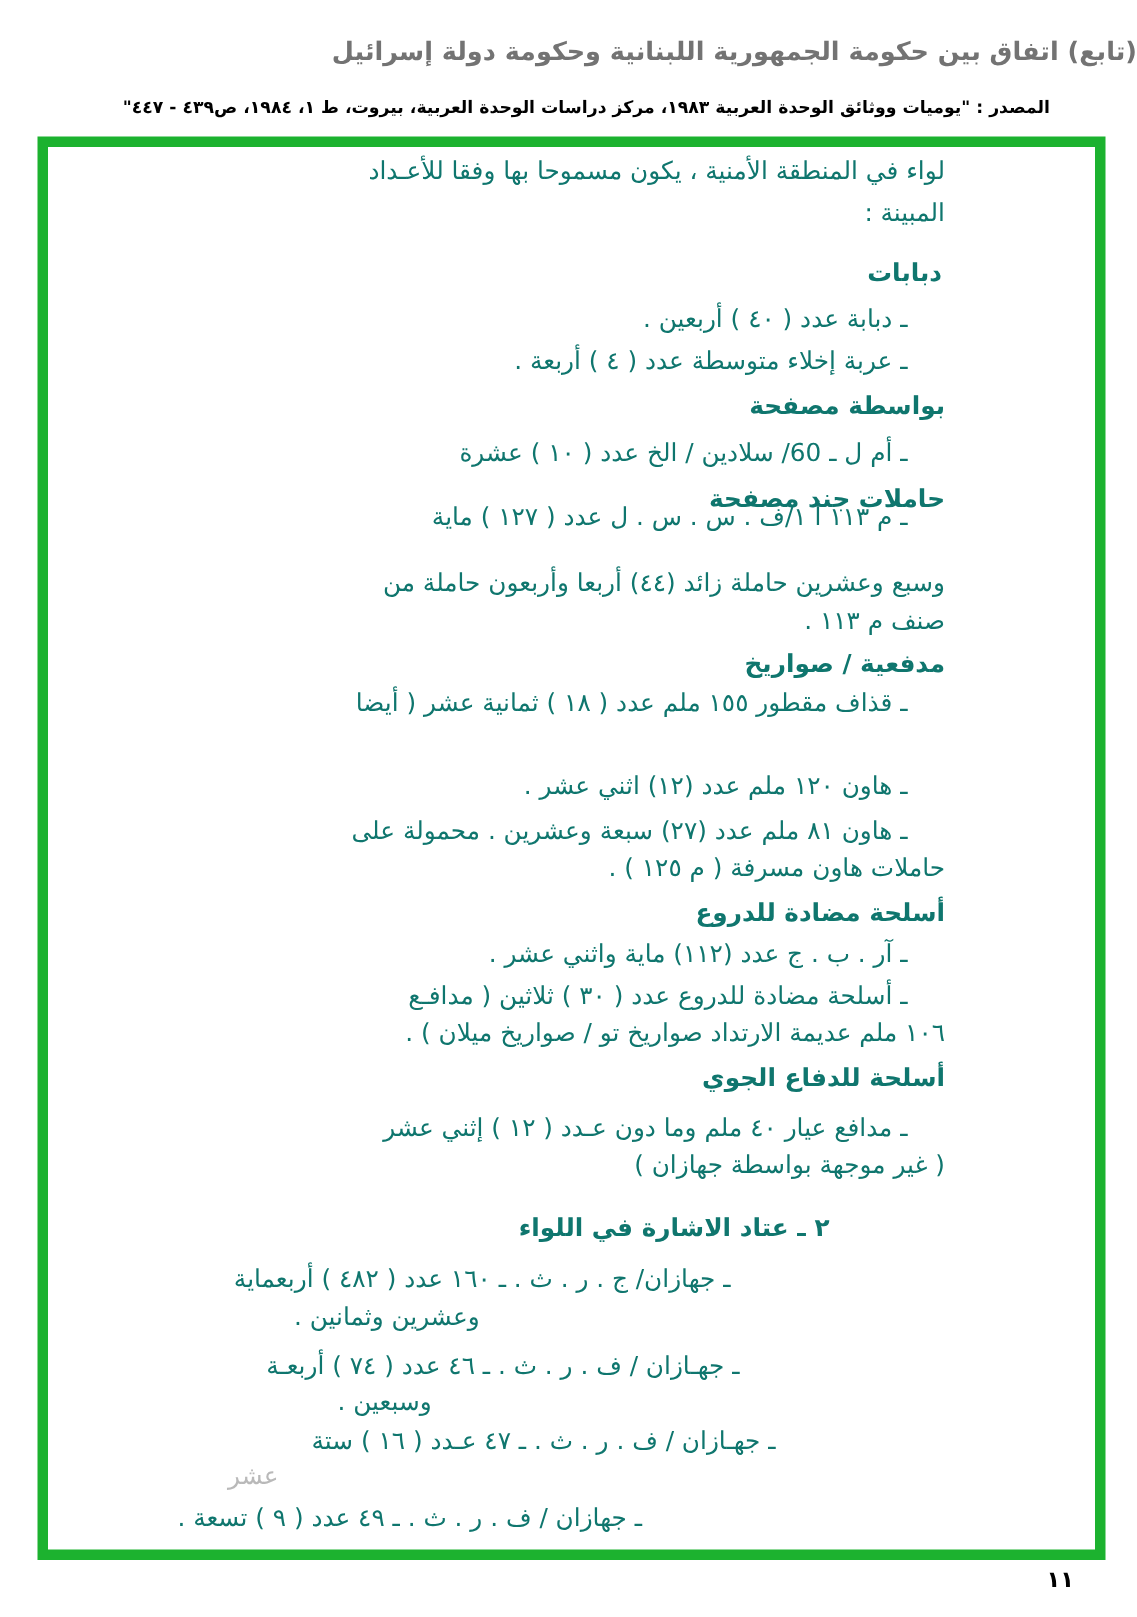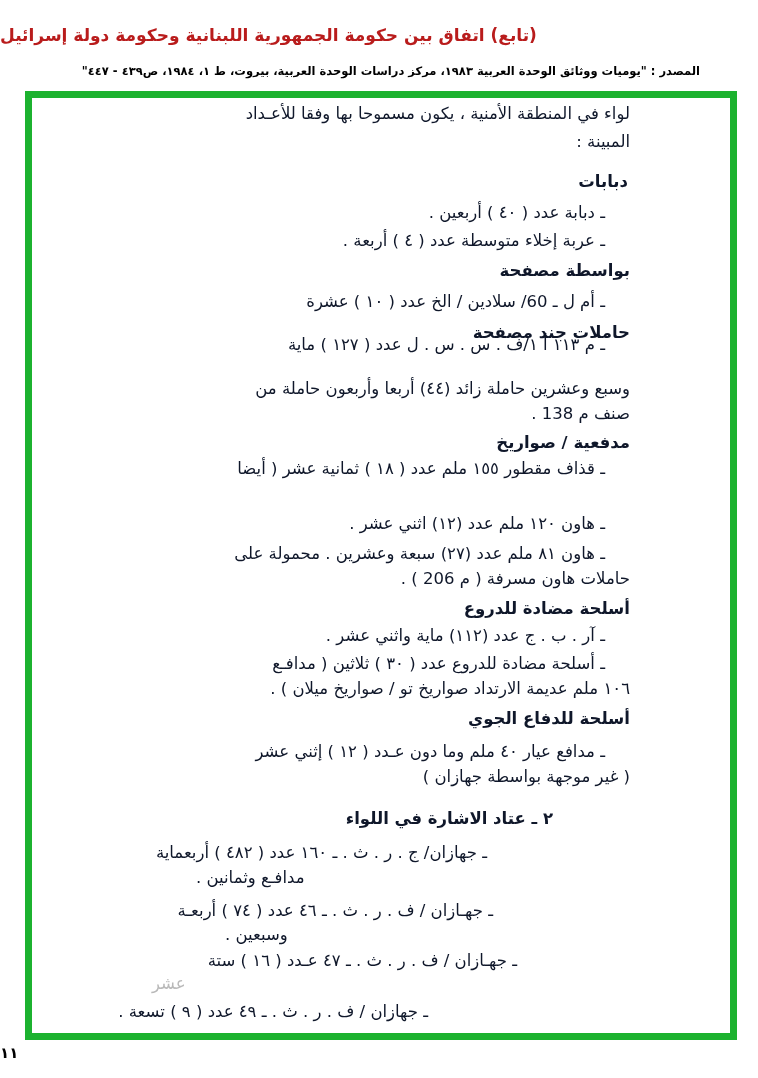--- a/index.html
+++ b/index.html
@@ -2,39 +2,39 @@
 <html lang="ar" dir="rtl"><head>
 <meta charset="utf-8">
 <style>
   html,body{margin:0;padding:0;}
   body{
     width:758px;height:1078px;background:#ffffff;
     font-family:"DejaVu Sans",sans-serif;direction:rtl;
   }
   .page{position:relative;width:758px;height:1078px;overflow:hidden;background:#ffffff;}
   .title{
-    position:absolute;top:25px;left:0;right:0;text-align:left;
-    font-weight:bold;font-size:17px;color:#b91c1c;white-space:nowrap;
+    position:absolute;top:25px;left:0;right:0;text-align:right;
+    font-weight:bold;font-size:17px;color:#737373;white-space:nowrap;
   }
   .source{
     position:absolute;top:64px;right:58px;font-size:11.5px;font-weight:bold;
     color:#000;white-space:nowrap;
   }
   .frame{
     position:absolute;left:25px;top:91px;width:712px;height:949px;
     border:7px solid #1cb22f;box-sizing:border-box;
   }
   .ln{
     position:absolute;font-size:16.5px;line-height:22px;
-    white-space:nowrap;color:#0f172a;direction:rtl;
+    white-space:nowrap;color:#0f766e;direction:rtl;
   }
   .sec{font-weight:bold;}
   .faint{color:#b9b9b9;}
   .pagenum{
-    position:absolute;top:1044px;left:0;width:716px;text-align:left;
+    position:absolute;top:1044px;left:0;width:716px;text-align:right;
     font-weight:bold;font-size:15px;color:#000;letter-spacing:3px;
   }
 </style>
 </head>
 <body>
 
 <div class="page">
 
   <div class="title">(تابع) اتفاق بين حكومة الجمهورية اللبنانية وحكومة دولة إسرائيل</div>
   <div class="source">المصدر :  "يوميات ووثائق الوحدة العربية ١٩٨٣، مركز دراسات الوحدة العربية، بيروت، ط ١، ١٩٨٤، ص٤٣٩ - ٤٤٧"</div>
@@ -47,40 +47,40 @@
   <div class="ln sec" style="top:171px;right:130px">دبابات</div>
   <div class="ln" style="top:202px;right:153px">ـ دبابة عدد ( ٤٠ ) أربعين .</div>
   <div class="ln" style="top:230px;right:153px">ـ عربة إخلاء متوسطة عدد ( ٤ ) أربعة .</div>
 
   <div class="ln sec" style="top:260px;right:128px">بواسطة مصفحة</div>
   <div class="ln" style="top:291px;right:153px">ـ أم ل ـ 60/ سلادين / الخ عدد ( ١٠ ) عشرة</div>
 
   <div class="ln sec" style="top:322px;right:128px">حاملات جند مصفحة</div>
   <div class="ln" style="top:334px;right:153px">ـ م ١١٣ أ ١/ف . س . س . ل عدد ( ١٢٧ ) ماية</div>
   <div class="ln" style="top:378px;right:128px">وسبع وعشرين حاملة زائد (٤٤) أربعا وأربعون حاملة من</div>
-  <div class="ln" style="top:403px;right:128px">صنف م 138 .</div>
+  <div class="ln" style="top:403px;right:128px">صنف م ١١٣ .</div>
 
   <div class="ln sec" style="top:432px;right:128px">مدفعية / صواريخ</div>
   <div class="ln" style="top:458px;right:153px">ـ قذاف مقطور ١٥٥ ملم عدد ( ١٨ ) ثمانية عشر ( أيضا</div>
   <div class="ln" style="top:513px;right:153px">ـ هاون ١٢٠ ملم عدد (١٢) اثني عشر .</div>
   <div class="ln" style="top:543px;right:153px">ـ هاون ٨١ ملم عدد (٢٧) سبعة وعشرين . محمولة على</div>
-  <div class="ln" style="top:568px;right:128px">حاملات هاون مسرفة ( م 206 ) .</div>
+  <div class="ln" style="top:568px;right:128px">حاملات هاون مسرفة ( م ١٢٥ ) .</div>
 
   <div class="ln sec" style="top:598px;right:128px">أسلحة مضادة للدروع</div>
   <div class="ln" style="top:625px;right:153px">ـ آر . ب . ج عدد (١١٢) ماية واثني عشر .</div>
   <div class="ln" style="top:653px;right:153px">ـ أسلحة مضادة للدروع عدد ( ٣٠ ) ثلاثين ( مدافـع</div>
   <div class="ln" style="top:678px;right:128px">١٠٦ ملم عديمة الارتداد صواريخ تو / صواريخ ميلان ) .</div>
 
   <div class="ln sec" style="top:708px;right:128px">أسلحة للدفاع الجوي</div>
   <div class="ln" style="top:741px;right:153px">ـ مدافع عيار ٤٠ ملم وما دون عـدد ( ١٢ ) إثني عشر</div>
   <div class="ln" style="top:766px;right:128px">( غير موجهة بواسطة جهازان )</div>
 
   <div class="ln sec" style="top:808px;right:205px">٢ ـ عتاد الاشارة في اللواء</div>
   <div class="ln" style="top:842px;right:271px">ـ جهازان/ ج . ر . ث . ـ ١٦٠ عدد ( ٤٨٢ ) أربعماية</div>
-  <div class="ln" style="top:867px;left:196px">مدافـع وثمانين .</div>
+  <div class="ln" style="top:867px;left:196px">وعشرين وثمانين .</div>
   <div class="ln" style="top:900px;right:265px">ـ جهـازان / ف . ر . ث . ـ ٤٦ عدد ( ٧٤ ) أربعـة</div>
   <div class="ln" style="top:924px;left:225px">وسبعين .</div>
   <div class="ln" style="top:950px;right:241px">ـ جهـازان / ف . ر . ث . ـ ٤٧ عـدد ( ١٦ ) ستة</div>
   <div class="ln faint" style="top:973px;left:152px">عشر</div>
   <div class="ln" style="top:1001px;right:330px">ـ جهازان / ف . ر . ث . ـ ٤٩ عدد ( ٩ ) تسعة .</div>
 
   <div class="pagenum">١١</div>
 
 </div>
 

